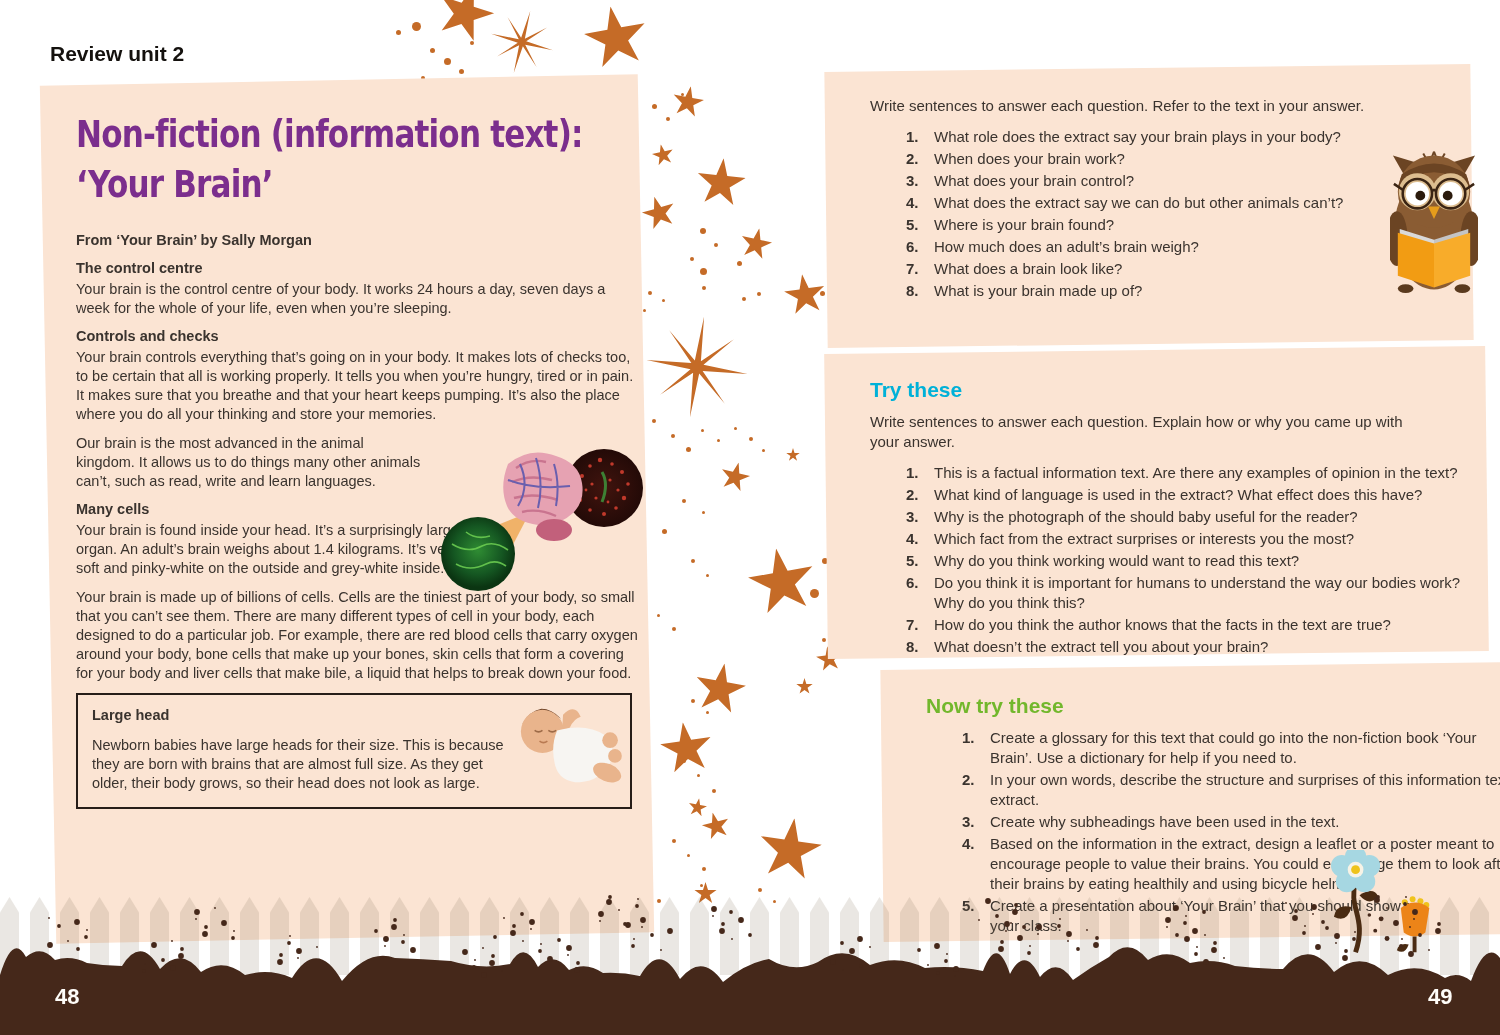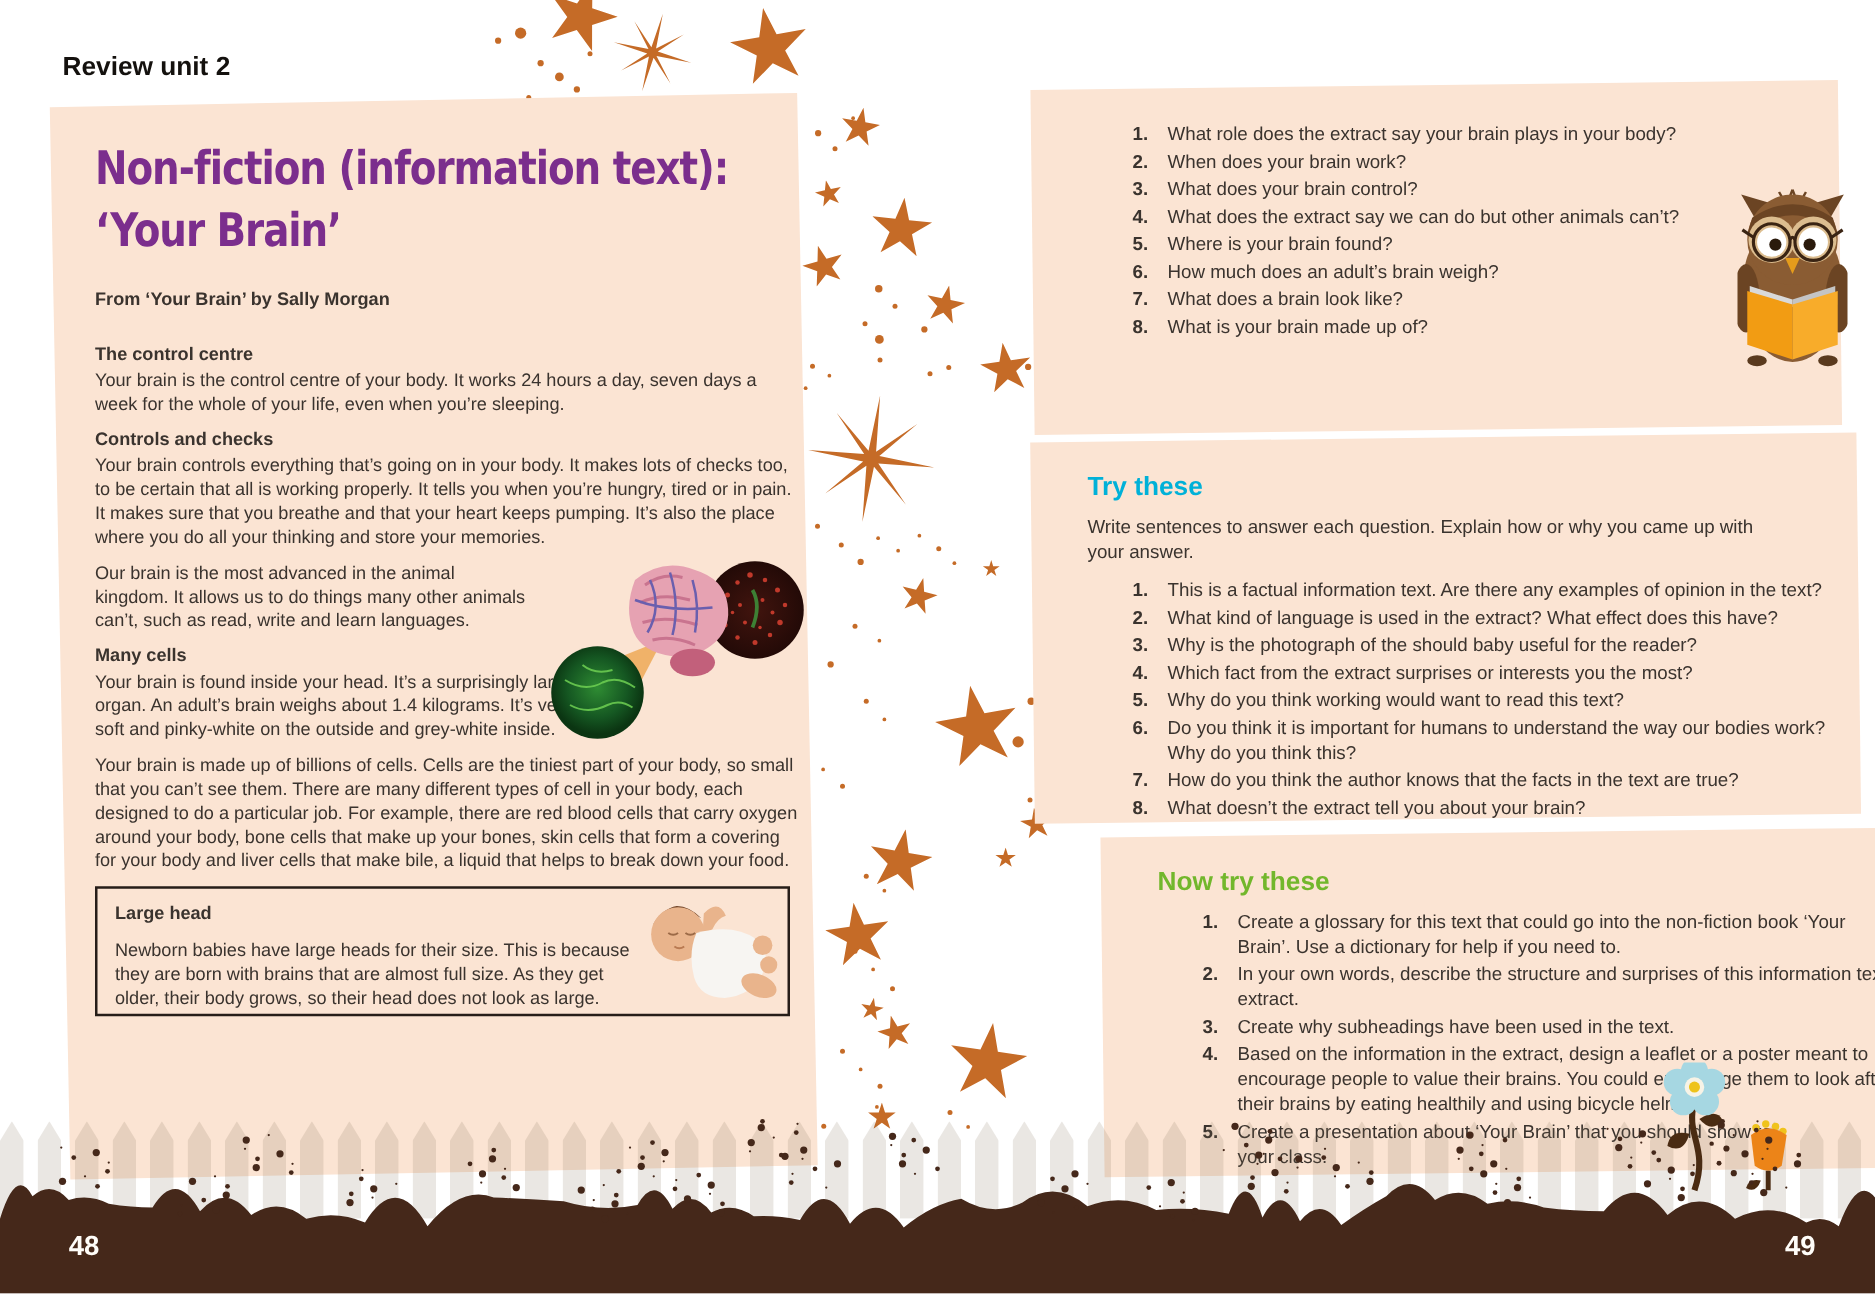--- a/index.html
+++ b/index.html
@@ -20,26 +20,26 @@
   .rot-right .panel-bg{transform:rotate(-0.7deg);}
   .panel-content{position:relative;}
 
   
   .panel-left{left:48px;top:80px;width:598px;height:858px;}
   .panel-left .panel-content{padding:26px 8px 0 28px;}
   h1.title{font-family:"DejaVu Sans",sans-serif;font-weight:bold;color:#7b2e8d;
            font-size:37px;line-height:50px;letter-spacing:-1px;margin:4px 0 22px;
            transform:scaleX(0.84);transform-origin:left top;white-space:nowrap;}
   .panel-left p{margin:0 0 10px;font-size:14.5px;line-height:19px;max-width:562px;}
-  .source{font-weight:bold;font-size:14.5px;margin:0 0 28px;}
+  .source{font-weight:bold;font-size:14.5px;margin:0 0 12px;}
   .subhead{font-weight:bold;font-size:14.5px;margin:10px 0 4px;}
   .narrow{width:350px;}
   .narrow2{width:385px;}
   .brain-art{position:absolute;right:2px;top:360px;width:212px;height:154px;}
-  .info-box{border:2px solid #261d18;margin-top:6px;padding:12px 14px 2px;position:relative;
+  .info-box{border:2px solid #261d18;margin-top:6px;padding:12px 14px 14px;position:relative;
             width:524px;min-height:84px;}
   .box-title{font-weight:bold;font-size:14.5px;}
   .info-box p{width:430px;margin:13px 0 0;}
   .baby-art{position:absolute;right:6px;top:6px;width:118px;height:98px;}
 
   
   .panel-gs{left:826px;top:68px;width:646px;height:276px;}
   .panel-tt{left:826px;top:350px;width:661px;height:305px;}
   .panel-ntt{left:882px;top:666px;width:640px;height:272px;}
   .panel-gs .panel-content,.panel-tt .panel-content,.panel-ntt .panel-content{padding:28px 0 0 44px;}
@@ -238,20 +238,21 @@
         <path d="M84 28 q14 -10 30 -6 M80 42 q18 -8 40 -2 M82 58 q20 -6 44 2 M90 72 q16 -4 34 4" stroke="#c9748f" stroke-width="2.4" fill="none"></path>
         <ellipse cx="122" cy="90" rx="18" ry="11" fill="#c2607b"></ellipse>
         <path d="M88 24 q10 22 -2 42 M104 18 q8 26 2 50 M122 24 q6 20 2 42 M76 40 q26 10 62 6" stroke="#6a5fae" stroke-width="2" fill="none"></path>
       </svg>
     </div>
   </section>
 
   <section class="panel panel-gs rot-right gs">
     <div class="panel-bg"></div>
     <div class="panel-content">
+      <p class="intro">Write sentences to answer each question. Refer to the text in your answer.</p>
       <ol class="qlist">
         <li>What role does the extract say your brain plays in your body?</li>
         <li>When does your brain work?</li>
         <li>What does your brain control?</li>
         <li>What does the extract say we can do but other animals can’t?</li>
         <li>Where is your brain found?</li>
         <li>How much does an adult’s brain weigh?</li>
         <li>What does a brain look like?</li>
         <li>What is your brain made up of?</li>
       </ol>

